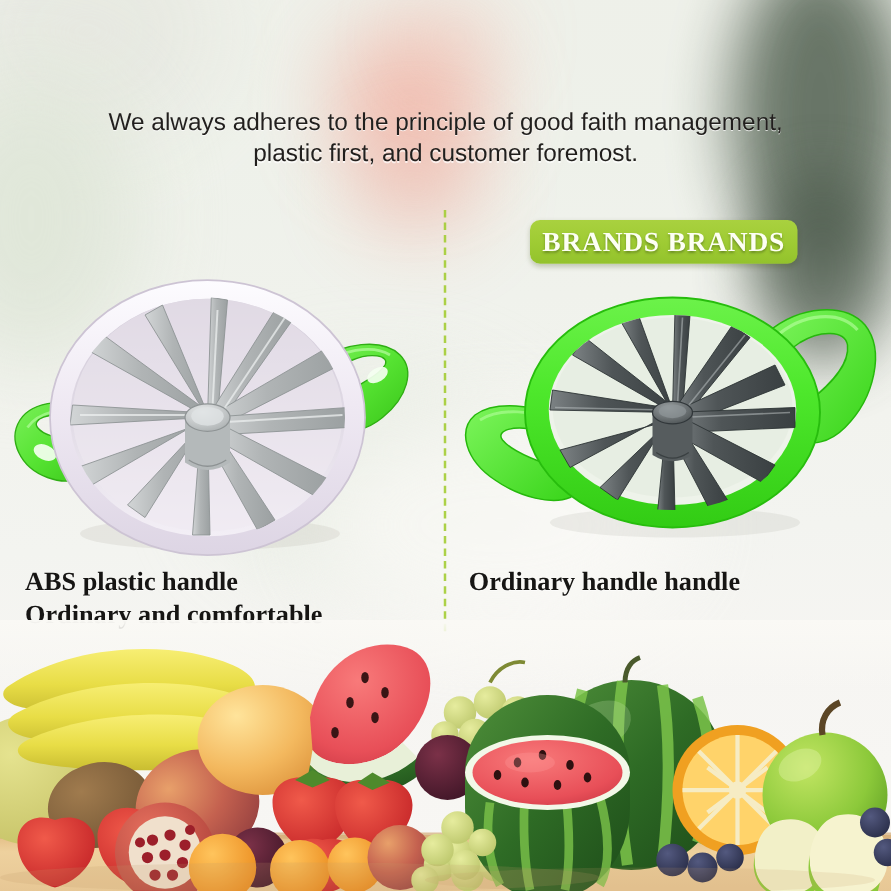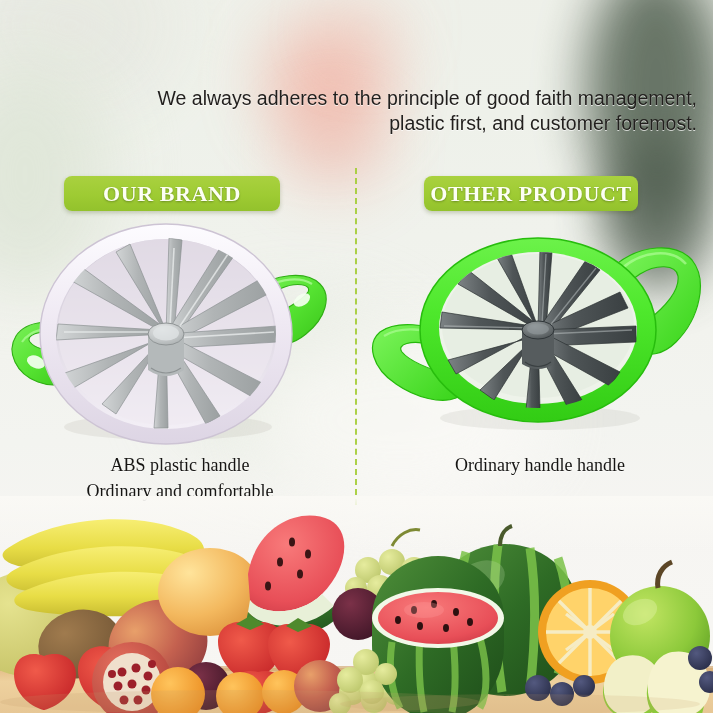--- a/index.html
+++ b/index.html
@@ -52,21 +52,21 @@
     font-family: "Liberation Serif", serif;
     font-size: 44px; font-weight: 700;
     letter-spacing: .5px;
     color: #100f0d;
     text-shadow: 1px 1px 0 rgba(255,255,255,.85),
                  2px 2px 3px rgba(255,255,255,.55);
     white-space: nowrap;
   }
   .subtitle {
     position: absolute; left: 16px; top: 86px; width: 681px;
-    text-align: right;
+    text-align: center;
     font-family: "Liberation Sans", sans-serif;
     font-size: 19.5px; font-weight: 400;
     line-height: 25px;
     color: #211f1d;
     text-shadow: 0 1px 0 rgba(255,255,255,.7);
   }
 
   
   .divider {
     position: absolute; left: 355px; top: 168px;
@@ -96,23 +96,22 @@
   
   .product {
     position: absolute;
   }
   .product-left  { left: 6px;   top: 222px; width: 330px; height: 230px; }
   .product-right { left: 370px; top: 222px; width: 336px; height: 212px; }
 
   
   .caption {
     position: absolute;
-    text-align: center;
     font-family: "Liberation Serif", serif;
-    font-size: 18px; font-weight: 400;
+    font-size: 21px; font-weight: 700;
     line-height: 26px;
     color: #161513;
     text-shadow: 0 1px 0 rgba(255,255,255,.6);
   }
   .caption-left  { left: 20px;  top: 452px; width: 320px; }
   .caption-right { left: 375px; top: 452px; width: 330px; }
   .caption .l2 { display: block; }
 
   
   .fruit-band {
@@ -136,22 +135,21 @@
   <div class="bg-blob blob-teal-m"></div>
   <div class="bg-blob blob-white-c"></div>
 
   <div class="subtitle">
     <span>We always adheres to the principle of good faith management,</span><br>
     <span>plastic first, and customer foremost.</span>
   </div>
 
   <div class="divider"></div>
 
-  <div class="badge badge-left">OUR BRAND</div>
-  <div class="badge badge-right">OTHER PRODUCT</div>
+  <div class="badge badge-right">BRANDS BRANDS</div>
 
   <svg class="product product-left" viewBox="0 0 330 230">
     <defs>
       <linearGradient id="whiteRing" x1="0" y1="0" x2="0" y2="1">
         <stop offset="0" stop-color="#fdfcff"></stop>
         <stop offset=".45" stop-color="#efe9f3"></stop>
         <stop offset="1" stop-color="#ddd5e4"></stop>
       </linearGradient>
       <linearGradient id="grnHandleL" x1="0" y1="0" x2="1" y2="1">
         <stop offset="0" stop-color="#7bf05a"></stop>

